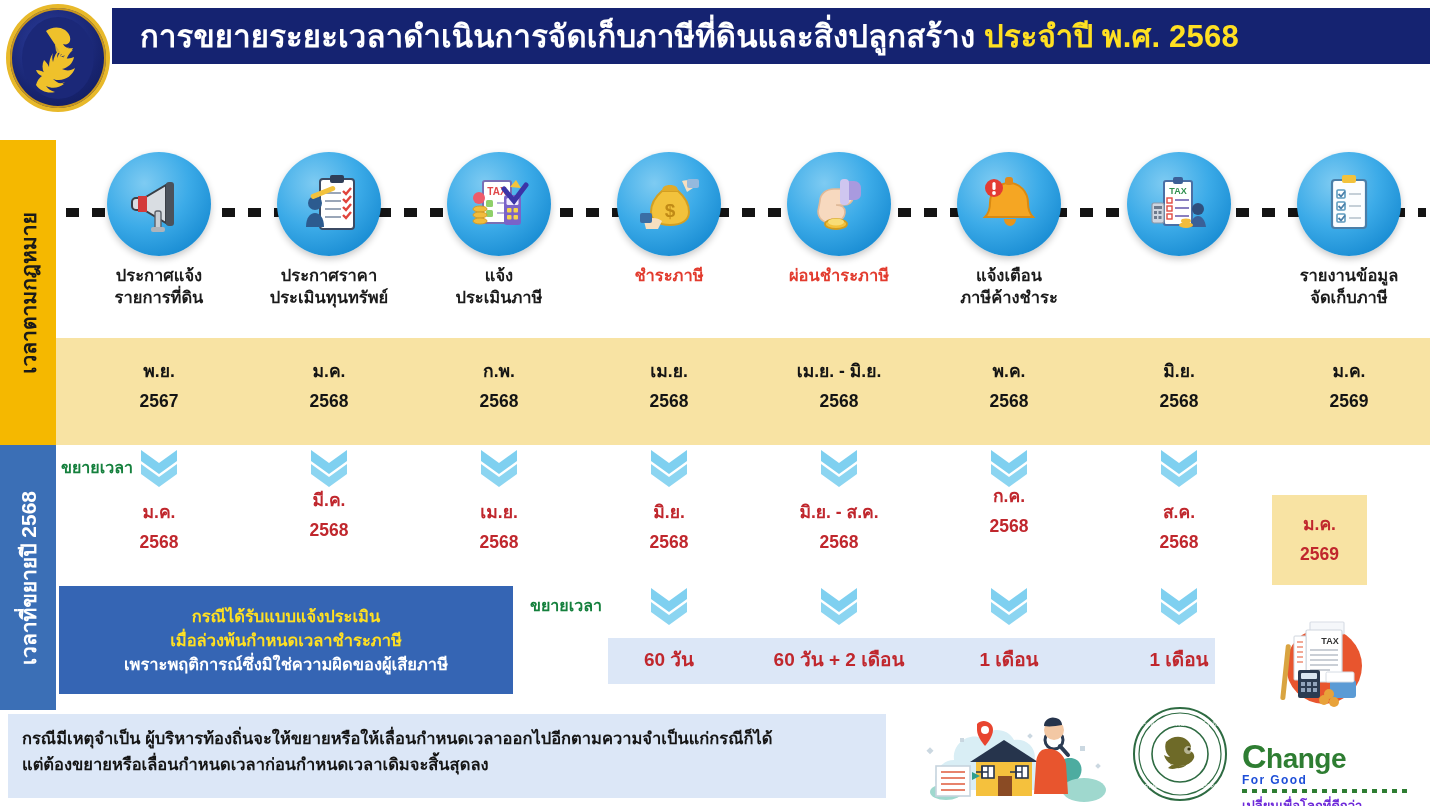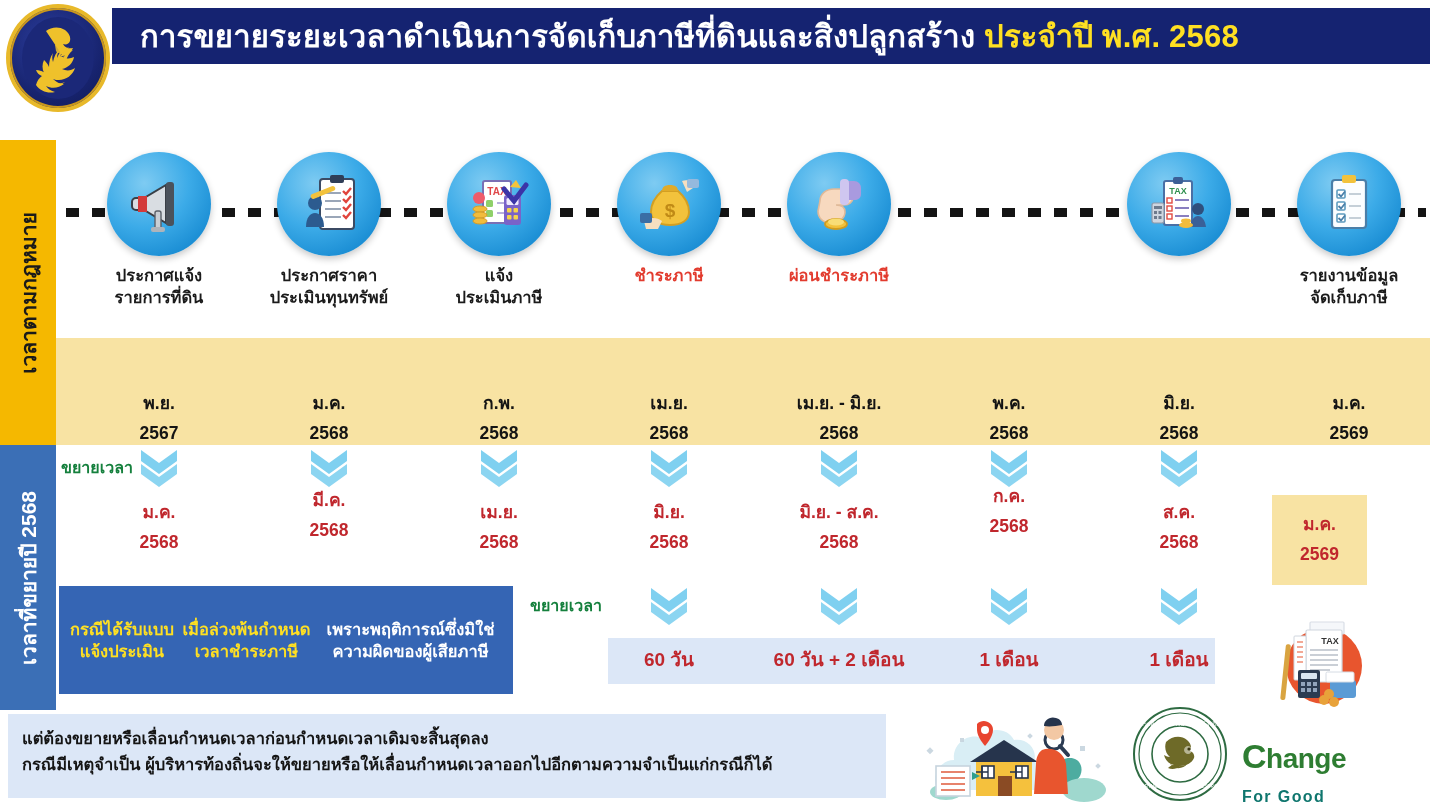--- a/index.html
+++ b/index.html
@@ -80,21 +80,21 @@
   }
   .node-label.hl { color: #E23B2E; }
 
   
   .legal-band {
     position: absolute; left: 56px; top: 338px; width: 1374px; height: 107px;
     background: #F8E3A3;
   }
   .legal-cell {
     position: absolute; top: 18px; width: 170px; text-align: center;
-    font-size: 17.5px; font-weight: bold; color: #141414; line-height: 1.72; margin-top: 32px;
+    font-size: 17.5px; font-weight: bold; color: #141414; line-height: 1.72;
   }
 
   
   .extend-area {
     position: absolute; left: 56px; top: 445px; width: 1374px; height: 265px;
     background: #ffffff;
   }
   .ext-tag {
     position: absolute; font-size: 16px; font-weight: bold; color: #15803d;
     white-space: nowrap;
@@ -107,21 +107,21 @@
   .ext-box {
     position: absolute; background: #F8E3A3; width: 95px; height: 90px;
     display: flex; flex-direction: column; align-items: center; justify-content: center;
     font-size: 17.5px; font-weight: bold; color: #C0272D; line-height: 1.7;
   }
 
   
   .callout {
     position: absolute; left: 59px; top: 586px; width: 454px; height: 108px;
     background: #3565B4;
-    display: flex; flex-direction: row; align-items: center; justify-content: center;
+    display: flex; flex-direction: column; align-items: center; justify-content: center;
     gap: 2px; padding: 0 8px;
   }
   .callout div { font-size: 16.5px; font-weight: bold; line-height: 1.35; text-align: center; }
   .callout .cy { color: #FFE022; }
   .callout .cw { color: #ffffff; }
 
   
   .dur-bar {
     position: absolute; left: 608px; top: 638px; width: 607px; height: 46px;
     background: #DCE7F7;
@@ -139,21 +139,21 @@
   .footer-band div {
     font-size: 16.5px; font-weight: bold; color: #151515; line-height: 1.6;
     white-space: nowrap;
   }
 
   .logo-house { position: absolute; left: 920px; top: 712px; width: 190px; height: 92px; }
   .logo-dla   { position: absolute; left: 1132px; top: 706px; width: 96px; height: 96px; }
   .logo-cfg   { position: absolute; left: 1242px; top: 740px; width: 168px; height: 76px; }
   .cfg-main { font-size: 28px; font-weight: bold; color: #2E7D32; letter-spacing: -.5px; line-height: .95; }
   .cfg-main .cfg-c { font-size: 34px; }
-  .cfg-sub { font-size: 16px; font-weight: bold; color: #0f766e; letter-spacing: 1.4px; line-height: 1; margin-top: 16px;}
+  .cfg-sub { font-size: 12px; font-weight: bold; color: #1d4ed8; letter-spacing: 1.4px; line-height: 1; margin-top: 1px;}
   .cfg-dots { height: 4px; margin: 3px 0 2px 0;
     background-image: repeating-linear-gradient(to right,#2E7D32 0 5px,transparent 5px 10px); }
   .cfg-th { font-size: 13px; font-weight: bold; color: #6d28d9; }
 
   .tax-illus { position: absolute; left: 1268px; top: 608px; width: 108px; height: 102px; }
 </style>
 </head>
 <body>
 
 <div class="header">
@@ -292,20 +292,37 @@
         <ellipse cx="30" cy="53" rx="11" ry="5" fill="#f2c23c" stroke="#d09c20" stroke-width="1.8"></ellipse>
         <ellipse cx="30" cy="51" rx="8" ry="3.4" fill="#f8dd76"></ellipse>
       </g>
         </svg>
     </div>
     <div class="node-label hl">
       <span>ผ่อนชำระภาษี</span>
     </div>
   </div>
 
+  <div class="node" style="left:868px">
+    <div class="circle">
+      <svg viewBox="0 0 66 66">
+          <g>
+        <path d="M33 12c11 0 19 9 19 20 0 7 2 11 5 14H9c3-3 5-7 5-14 0-11 8-20 19-20z" fill="#f5a623" stroke="#d98a12" stroke-width="2"></path>
+        <path d="M28 48h12c0 4-3 7-6 7s-6-3-6-7z" fill="#e8951a"></path>
+        <rect x="29" y="6" width="8" height="8" rx="3" fill="#e0891a"></rect>
+        <circle cx="18" cy="17" r="9" fill="#e33b33"></circle>
+        <rect x="16.4" y="11" width="3.2" height="8" rx="1.6" fill="#fff"></rect>
+        <circle cx="18" cy="22" r="1.9" fill="#fff"></circle>
+      </g>
+        </svg>
+    </div>
+    <div class="node-label">
+      <span>แจ้งเตือน</span><br><span>ภาษีค้างชำระ</span>
+    </div>
+  </div>
 
   <div class="node" style="left:1038px">
     <div class="circle">
       <svg viewBox="0 0 66 66">
           <g>
         <rect x="18" y="10" width="28" height="44" rx="2" fill="#fff" stroke="#4a6fa5" stroke-width="2"></rect>
         <rect x="27" y="6" width="10" height="7" rx="2" fill="#3c5f96"></rect>
         <text x="32" y="23" font-size="9" font-weight="bold" fill="#2f8f4e" text-anchor="middle" font-family="Liberation Sans, sans-serif">TAX</text>
         <g>
               <rect x="21" y="27" width="5" height="5" fill="#fff" stroke="#e24a42" stroke-width="1.4"></rect>
@@ -499,22 +516,22 @@
     <rect x="58" y="64" width="28" height="10" rx="1.5" fill="#fff" stroke="#d6dce4" stroke-width="1"></rect>
     <g fill="#e8a23a">
         <circle cx="56" cy="92" r="5"></circle>
         <circle cx="66" cy="94" r="5"></circle>
         <circle cx="61" cy="86" r="5"></circle>
       </g>
   </svg>
 </div>
 
 <div class="footer-band">
+  <div>กรณีมีเหตุจำเป็น ผู้บริหารท้องถิ่นจะให้ขยายหรือให้เลื่อนกำหนดเวลาออกไปอีกตามความจำเป็นแก่กรณีก็ได้</div>
   <div>แต่ต้องขยายหรือเลื่อนกำหนดเวลาก่อนกำหนดเวลาเดิมจะสิ้นสุดลง</div>
-  <div>กรณีมีเหตุจำเป็น ผู้บริหารท้องถิ่นจะให้ขยายหรือให้เลื่อนกำหนดเวลาออกไปอีกตามความจำเป็นแก่กรณีก็ได้</div>
 </div>
 
 <div class="logo-house">
   <svg viewBox="0 0 190 92">
     <path d="M18 78c-8-14 2-30 16-30-2-16 14-28 28-22 8-12 26-10 32 2 14-2 24 10 20 22 12 4 16 20 6 28z" fill="#D9EEF5"></path>
     <path d="M150 46c10 0 14 10 10 18-6 10-20 12-26 2-5-9 4-20 16-20z" fill="#2E9E8F" opacity=".85"></path>
     <g fill="#9FD8CE">
         <ellipse cx="164" cy="78" rx="22" ry="12"></ellipse>
         <ellipse cx="26" cy="80" rx="16" ry="8"></ellipse>
       </g>

